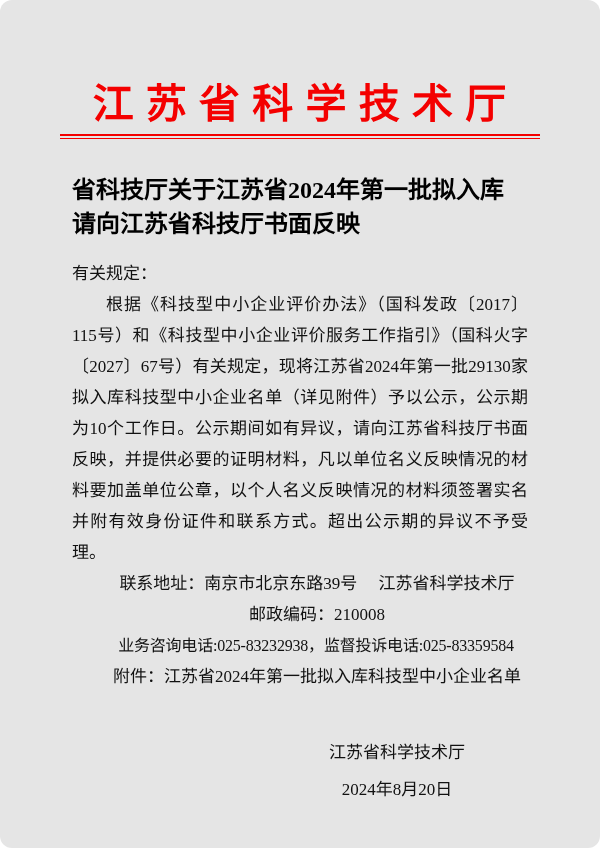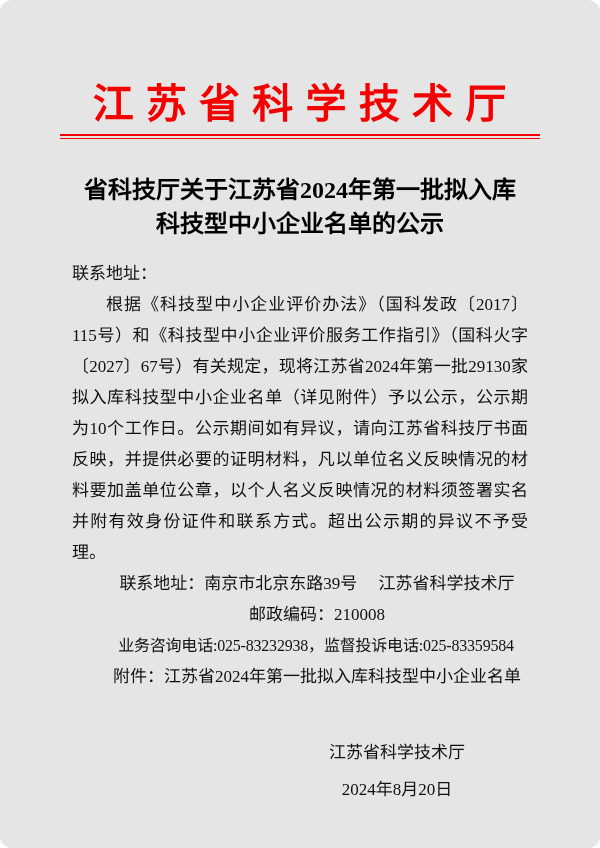--- a/index.html
+++ b/index.html
@@ -38,21 +38,21 @@
     border-top: 2px solid #f40000;
     border-bottom: 1px solid #f40000;
     background: transparent;
   }
   
   .title {
     margin: 34px 0 0 0;
     font-size: 24px;
     font-weight: bold;
     line-height: 34px;
-    text-align: center;
+    text-align: left;
     color: #000000;
   }
   .title-line { display: block; }
   
   .body-block {
     margin-top: 17px;
     font-size: 17px;
     line-height: 31px;
     text-align: justify;
   }
@@ -90,25 +90,25 @@
 <body>
 
 <div class="page">
 
   <div class="org-header">江 苏 省 科 学 技 术 厅</div>
 
   <div class="red-rule"></div>
 
   <h1 class="title">
     <span class="title-line">省科技厅关于江苏省2024年第一批拟入库</span>
-    <span class="title-line">科技型中小企业名单的公示</span>
+    <span class="title-line">请向江苏省科技厅书面反映</span>
   </h1>
 
   <div class="body-block">
-    <p class="salutation">联系地址：</p>
+    <p class="salutation">有关规定：</p>
 
     <p class="para">根据《科技型中小企业评价办法》（国科发政〔2017〕115号）和《科技型中小企业评价服务工作指引》（国科火字〔2027〕67号）有关规定，现将江苏省2024年第一批29130家拟入库科技型中小企业名单（详见附件）予以公示，公示期为10个工作日。公示期间如有异议，请向江苏省科技厅书面反映，并提供必要的证明材料，凡以单位名义反映情况的材料要加盖单位公章，以个人名义反映情况的材料须签署实名并附有效身份证件和联系方式。超出公示期的异议不予受理。</p>
 
     <p class="contact">联系地址：南京市北京东路39号　 江苏省科学技术厅</p>
 
     <p class="contact">邮政编码：210008</p>
 
     <p class="contact tight">业务咨询电话:025-83232938，监督投诉电话:025-83359584</p>
 
     <p class="contact">附件：江苏省2024年第一批拟入库科技型中小企业名单</p>

